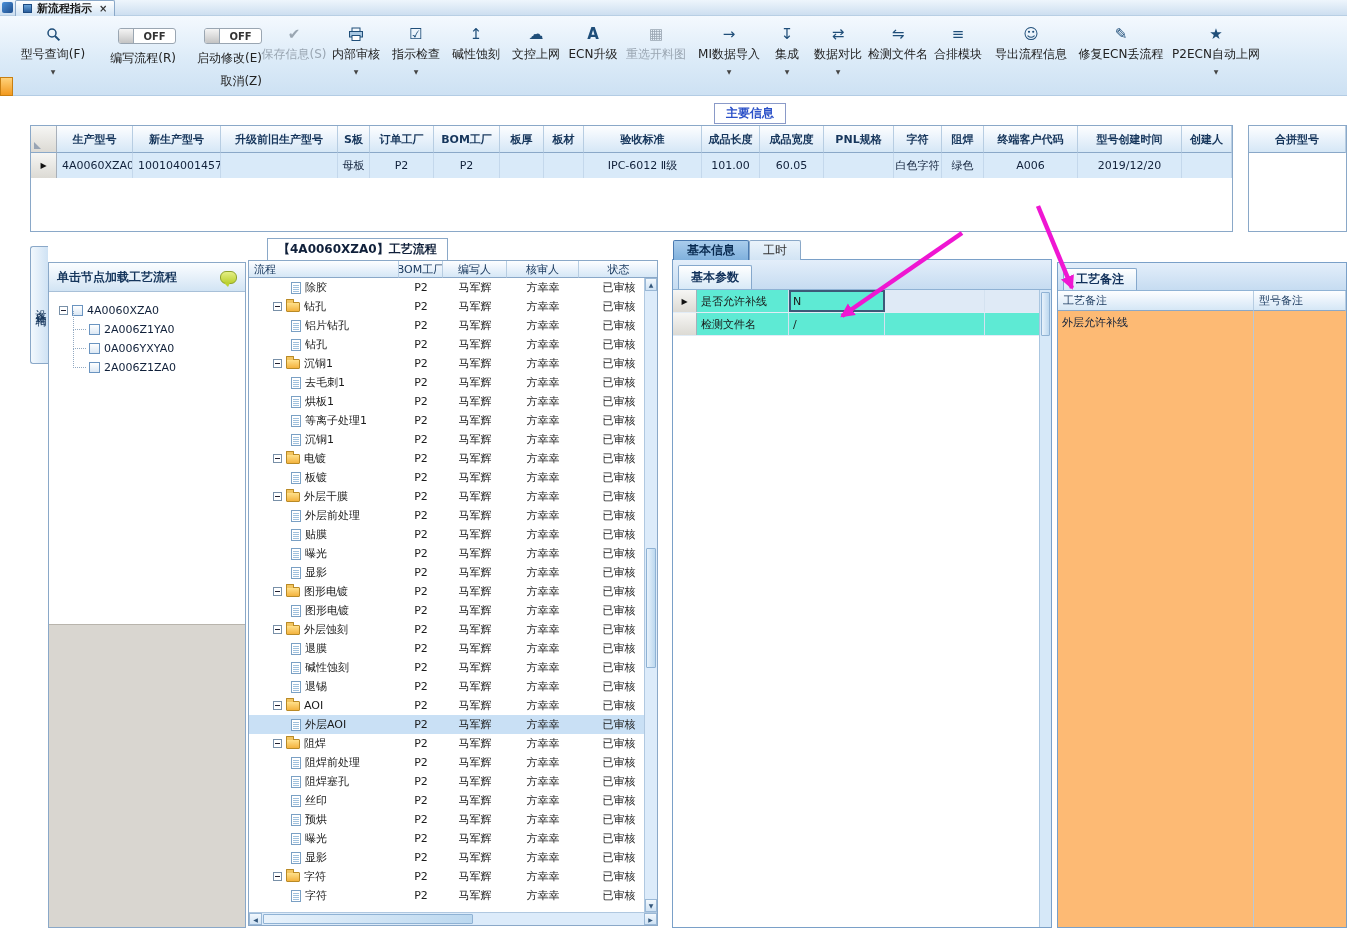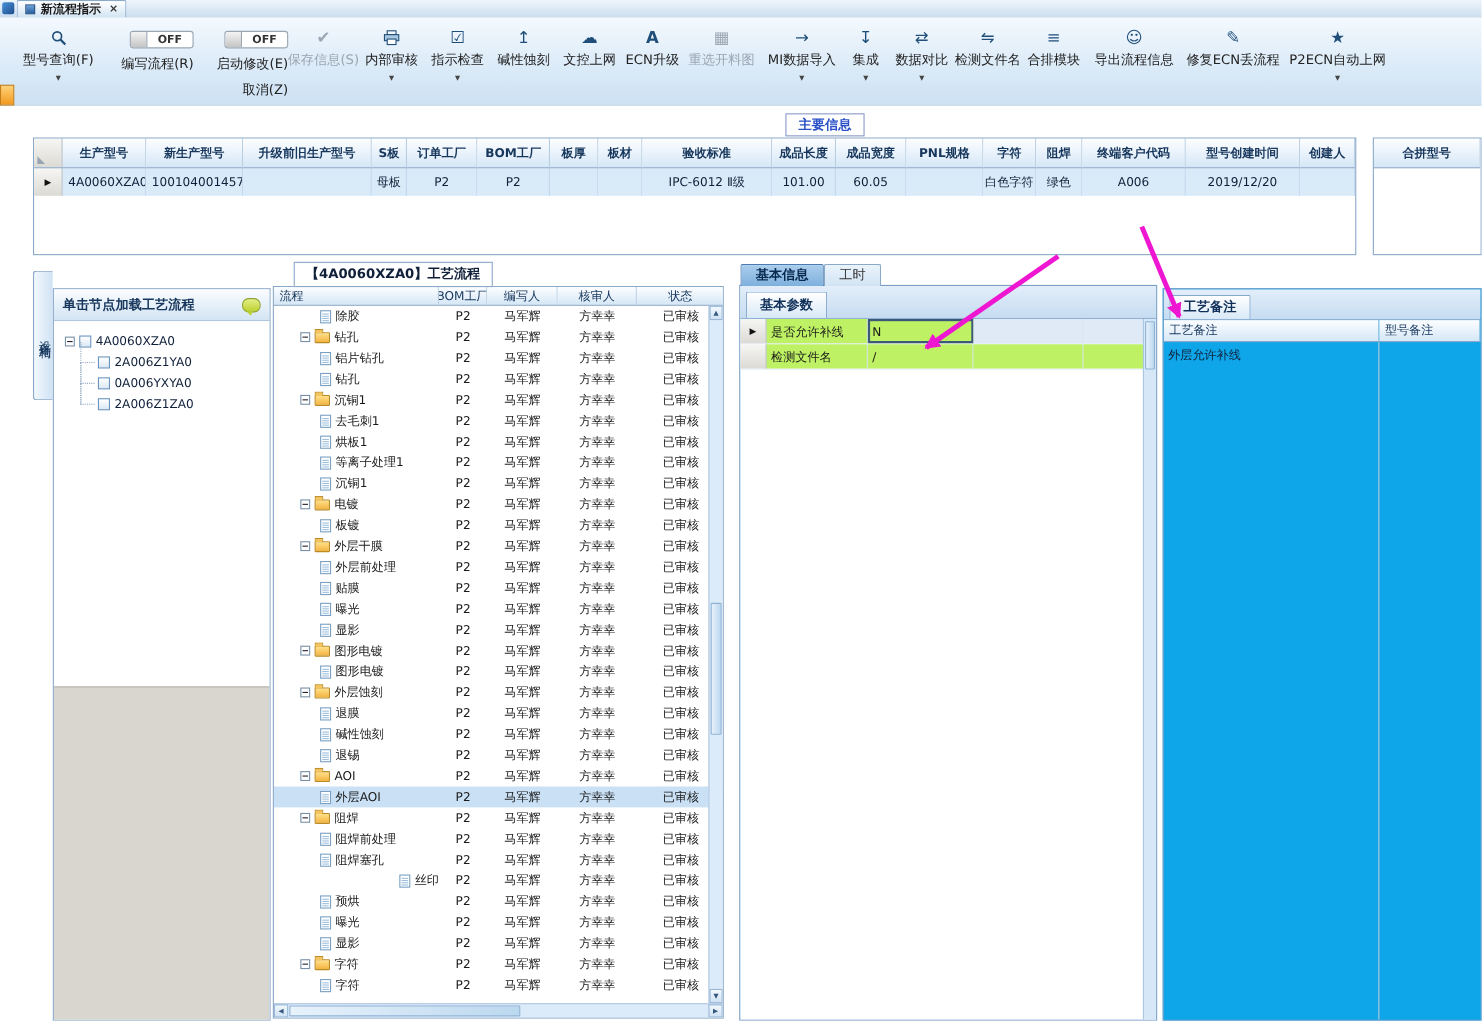--- a/index.html
+++ b/index.html
@@ -92,29 +92,29 @@
 #detail-tabs{position:absolute;left:673px;top:240px;display:flex;z-index:4}
 .dtab{height:20px;padding:0 13px;display:flex;align-items:center;font-size:12px;border:1px solid #8aa8c8;border-bottom:none;background:linear-gradient(#eaf3fb,#d2e4f4);color:#333;border-radius:2px 2px 0 0}
 .dtab.active{background:linear-gradient(#aacdec,#7fb0dd);font-weight:bold;color:#082a50;border-color:#4a7ab0}
 #detail-panel{position:absolute;left:672px;top:259px;width:380px;height:669px;border:1px solid #7aa0c8;background:#fff;overflow:hidden}
 .sub-strip{height:30px;background:linear-gradient(#e3eefa,#c6dcf1);border-bottom:1px solid #8fb2d4;position:relative}
 .subtab{position:absolute;left:5px;top:5px;bottom:0;padding:0 12px;display:flex;align-items:center;background:linear-gradient(#ffffff,#d8e9f7);border:1px solid #85a8cc;border-bottom:none;font-size:12px;font-weight:bold;color:#10305a;border-radius:2px 2px 0 0}
 #dt-header{display:flex;height:26px}
 #dt-header .th-cell{height:26px}
 .grow{flex:1 1 auto !important}
 .dt-row{display:flex;height:23px;border-bottom:1px solid #e2ecf6}
-.dt-cell{flex:none;display:flex;align-items:center;justify-content:center;font-size:11px;border-right:1px solid #d4e2f0;overflow:hidden;white-space:nowrap;background:#bef264}
+.dt-cell{flex:none;display:flex;align-items:center;justify-content:center;font-size:11px;border-right:1px solid #d4e2f0;overflow:hidden;white-space:nowrap;background:#5eead4}
 .dt-cell.ta-l{justify-content:flex-start;padding-left:4px}
 .dt-cell.focus{outline:2px solid #3c5a78;outline-offset:-2px}
 .dt-cell.tint{background:#dfeaf6}
 .dp-scroll{position:absolute;top:30px;right:0;bottom:0;width:12px;background:#d6e8f8;border-left:1px solid #aac6e0}
 .dp-scroll .sb-thumb{left:1px;right:1px;top:2px;height:44px}
 
 
-#notes-panel{position:absolute;left:1057px;top:262px;width:290px;height:666px;border:1px solid #7aa0c8;background:#0ea5e9;overflow:hidden;display:flex;flex-direction:column}
+#notes-panel{position:absolute;left:1057px;top:262px;width:290px;height:666px;border:1px solid #7aa0c8;background:#fdba74;overflow:hidden;display:flex;flex-direction:column}
 #notes-panel .sub-strip{flex:none;height:28px}
 .np-header{display:flex;height:20px;flex:none}
 .np-header .th-cell{height:20px;font-weight:normal}
 .np-body{flex:1;display:flex}
 .np-left{width:196px;border-right:1px solid #b8c8d8;padding:4px;font-size:11px;color:#10203a}
 .np-right{flex:1}
 
 
 #annot{position:absolute;left:0;top:0;width:1347px;height:928px;pointer-events:none;z-index:50}
 #annot line{stroke:#ef16d2;stroke-width:4.5}
@@ -589,21 +589,21 @@
         <div class="pr-name file" style="width: 150px;">
           <span class="icon-file"></span>
           <span class="pr-label">阻焊塞孔</span>
         </div>
         <div class="pr-cell" style="width: 44px;">P2</div>
         <div class="pr-cell" style="width: 64px;">马军辉</div>
         <div class="pr-cell" style="width: 72px;">方幸幸</div>
         <div class="pr-cell" style="width: 80px;">已审核</div>
       </div>
       <div class="pr-row">
-        <div class="pr-name file" style="width: 150px; justify-content: flex-end;">
+        <div class="pr-name file" style="width: 150px;">
           <span class="icon-file"></span>
           <span class="pr-label">丝印</span>
         </div>
         <div class="pr-cell" style="width: 44px;">P2</div>
         <div class="pr-cell" style="width: 64px;">马军辉</div>
         <div class="pr-cell" style="width: 72px;">方幸幸</div>
         <div class="pr-cell" style="width: 80px;">已审核</div>
       </div>
       <div class="pr-row">
         <div class="pr-name file" style="width: 150px;">

